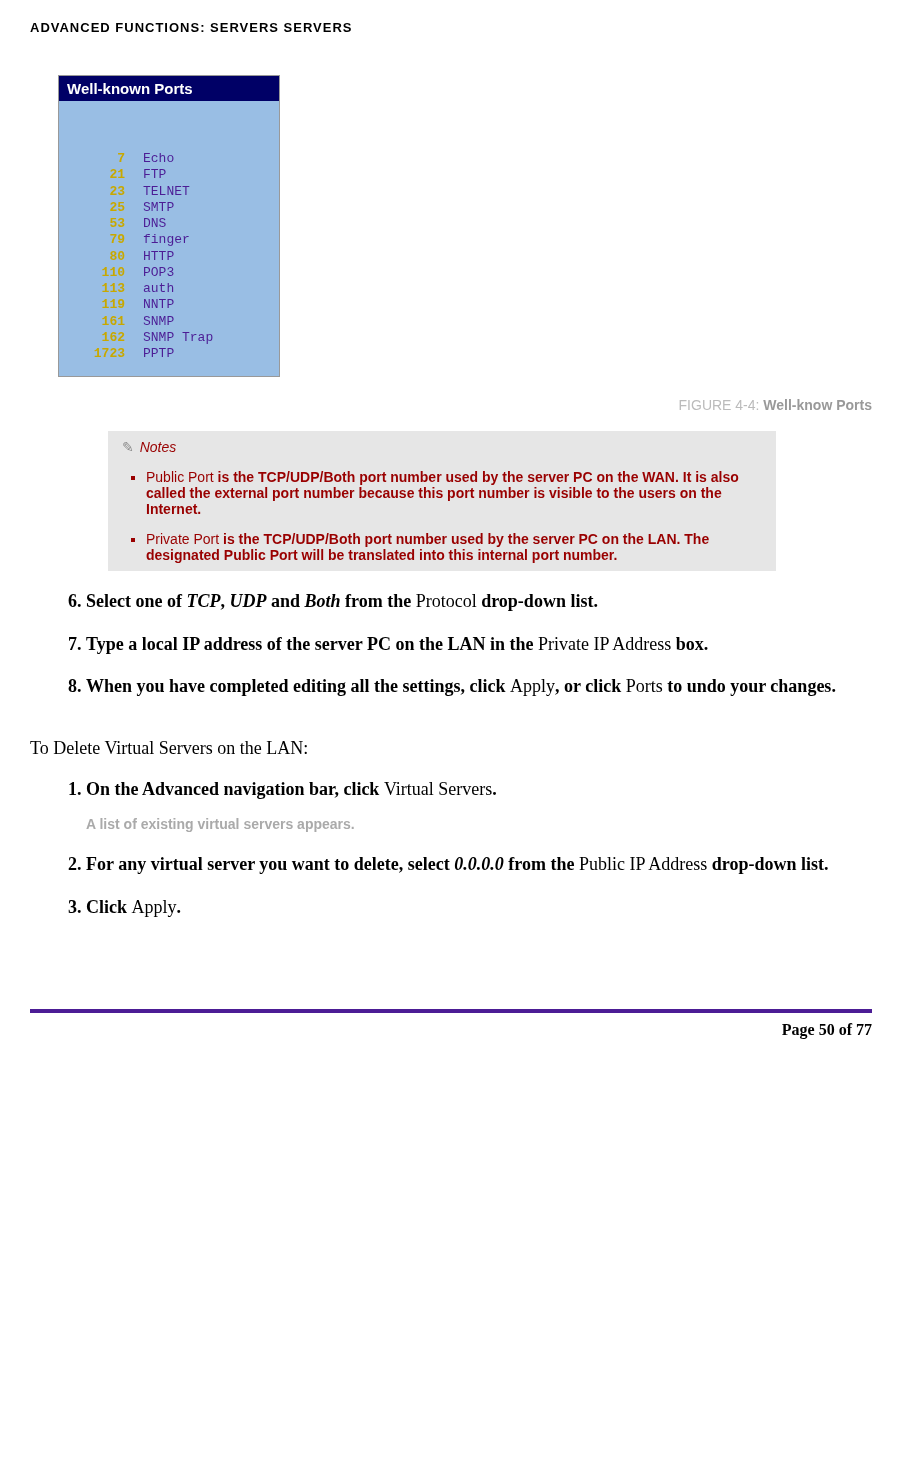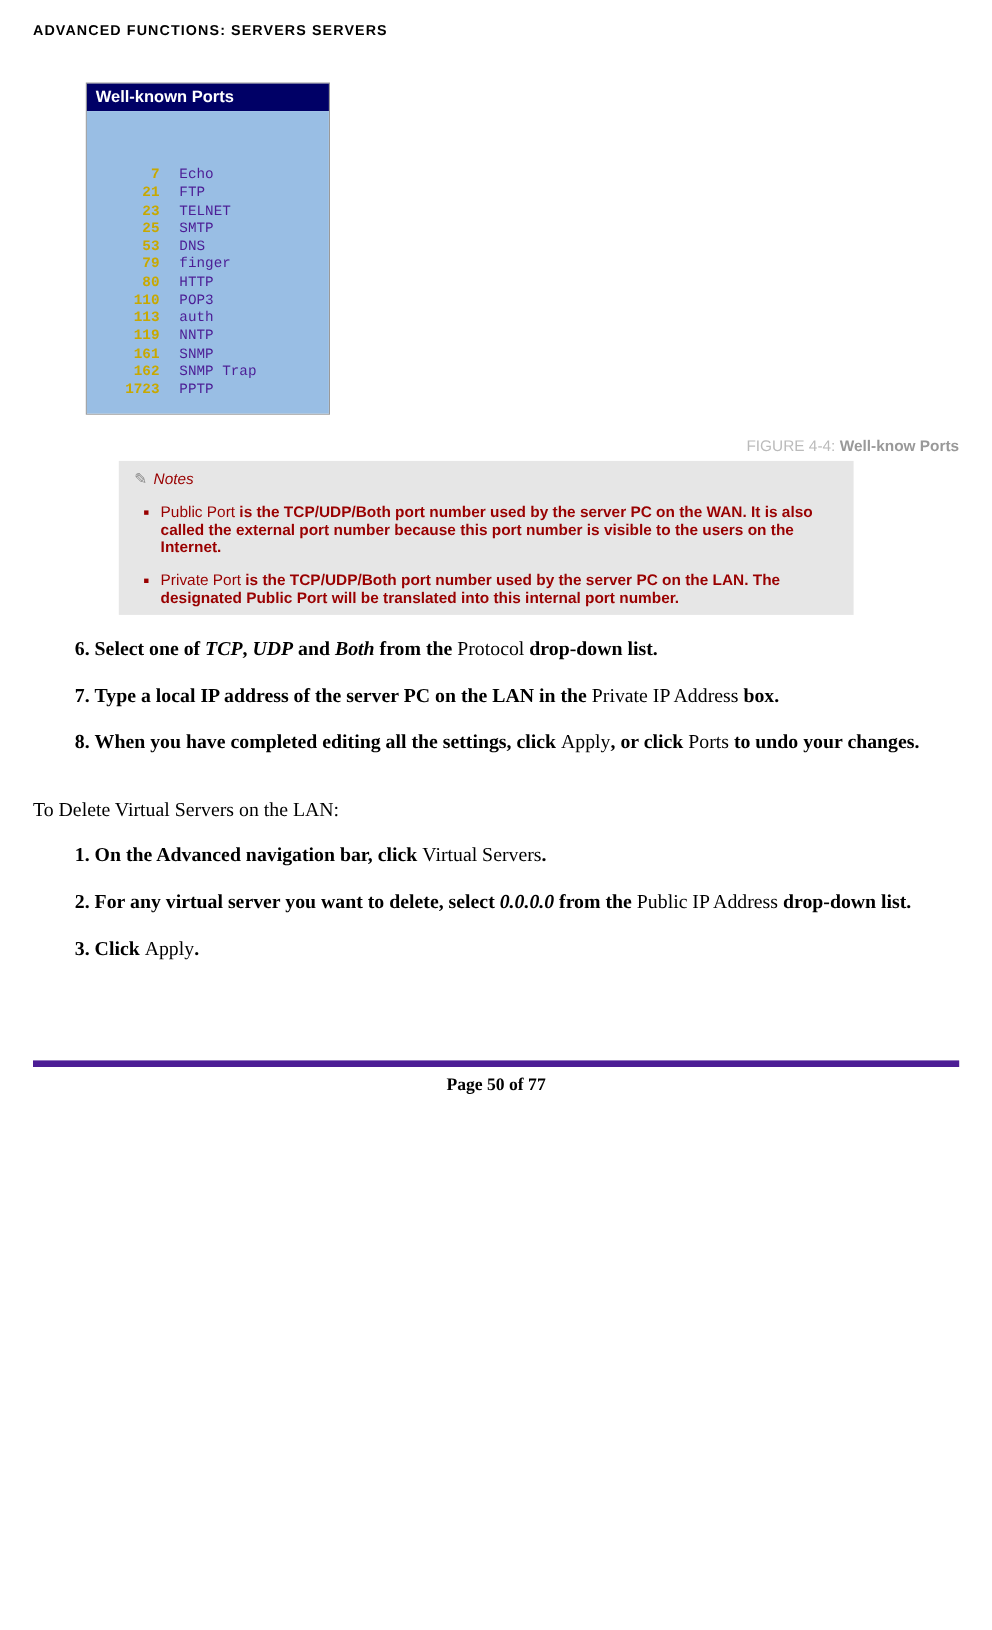--- a/index.html
+++ b/index.html
@@ -11,21 +11,21 @@
     color: #000;
   }
   .header-title {
     font-family: Verdana, Arial, sans-serif;
     font-size: 13px;
     font-weight: bold;
     letter-spacing: 1px;
     margin-bottom: 40px;
   }
   .ports-figure {
-    margin-left: 48px;
+    margin-left: 28px;
     border: 1px solid #999;
     width: 220px;
     background: #fff;
     padding: 0;
   }
   .ports-titlebar {
     background: #000066;
     color: #fff;
     font-family: Verdana, Arial, sans-serif;
     font-size: 15px;
@@ -64,21 +64,21 @@
   .figure-caption .label-part {
     color: #bbb;
     font-weight: normal;
   }
   .figure-caption .title-part {
     color: #999;
     font-weight: bold;
   }
   .notes-box {
     margin-left: 78px;
-    margin-top: 6px;
+    margin-top: 18px;
     background: #e6e6e6;
     padding: 8px 14px 8px 14px;
     font-family: Verdana, Arial, sans-serif;
     font-size: 14px;
     color: #990000;
     width: 668px;
     box-sizing: border-box;
   }
   .notes-header {
     font-style: italic;
@@ -131,24 +131,24 @@
   .sub-note {
     font-family: Verdana, Arial, sans-serif;
     font-size: 14px;
     color: #aaa;
     font-weight: bold;
     display: block;
     margin-top: 14px;
     margin-bottom: 2px;
   }
   .footer-line {
-    border-top: 6px solid #4c1d95;
+    border-top: 4px solid #4c1d95;
     margin-top: 90px;
     padding-top: 8px;
-    text-align: center;
+    text-align: right;
     font-size: 16px;
     font-weight: bold;
   }
 </style>
 </head>
 <body>
 
 <div class="header-title">ADVANCED FUNCTIONS: SERVERS SERVERS</div>
 
 <div class="ports-figure">
@@ -226,18 +226,18 @@
 
 <ol class="ol-main" start="6" id="steps-a">
     <li>Select one of <span class="italic">TCP</span>, <span class="italic">UDP</span> and <span class="italic">Both</span> from the <span class="normal">Protocol</span> drop-down list.</li>
     <li>Type a local IP address of the server PC on the LAN in the <span class="normal">Private IP Address</span> box.</li>
     <li>When you have completed editing all the settings, click <span class="normal">Apply</span>, or click <span class="normal">Ports</span> to undo your changes.</li>
   </ol>
 
 <div class="section-heading">To Delete Virtual Servers on the LAN:</div>
 
 <ol class="ol-main" start="1" id="steps-b">
-    <li>On the Advanced navigation bar, click <span class="normal">Virtual Servers</span>.</li>
+    <li>On the Advanced navigation bar, click <span class="normal">Virtual Servers</span>.<span class="sub-note">A list of existing virtual servers appears.</span></li>
     <li>For any virtual server you want to delete, select <span class="italic">0.0.0.0</span> from the <span class="normal">Public IP Address</span> drop-down list.</li>
     <li>Click <span class="normal">Apply</span>.</li>
   </ol>
 
 <div class="footer-line">Page 50 of 77</div>
 
 </body></html>

